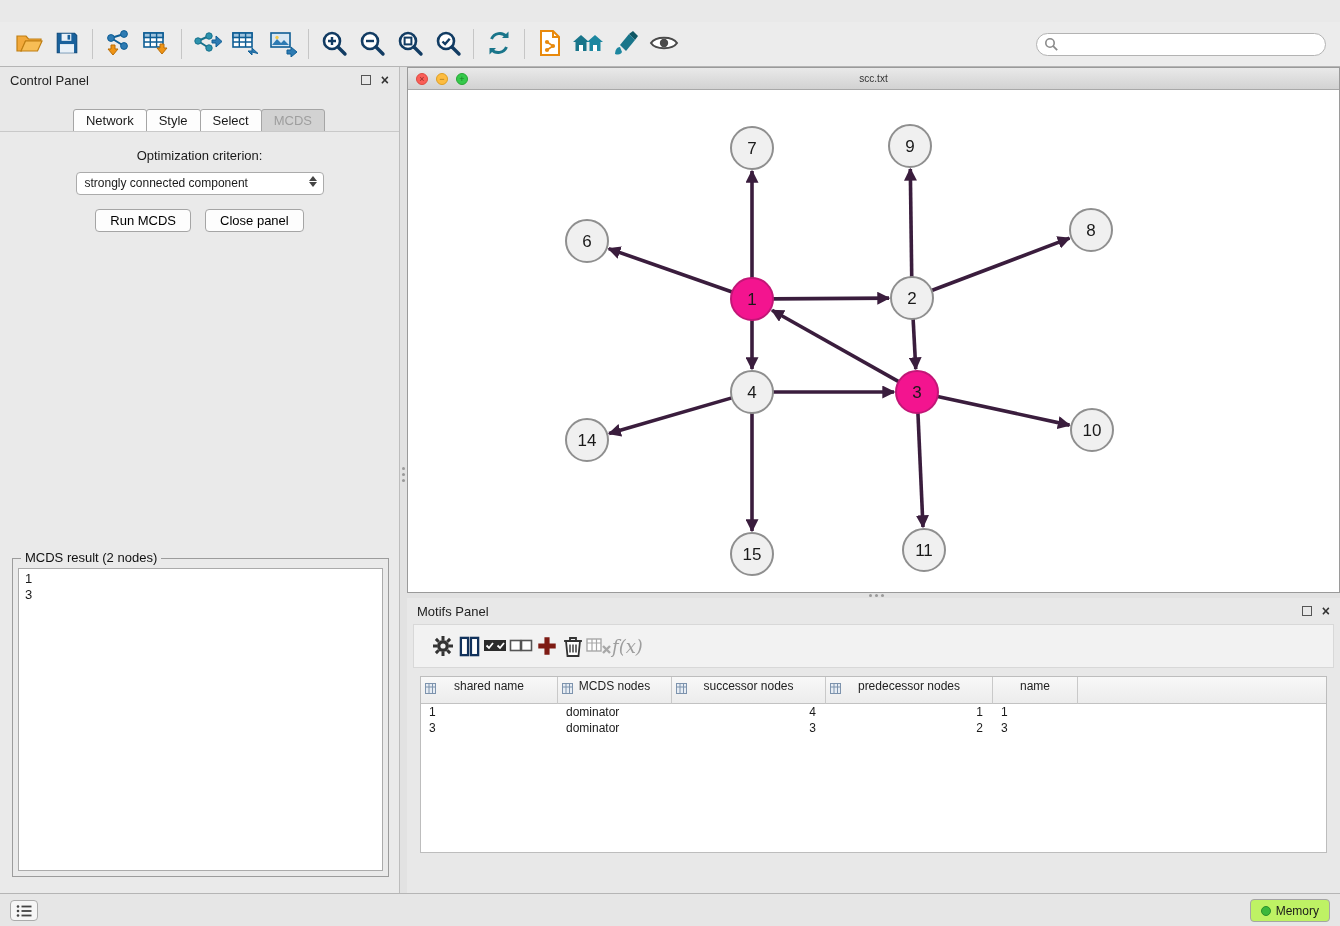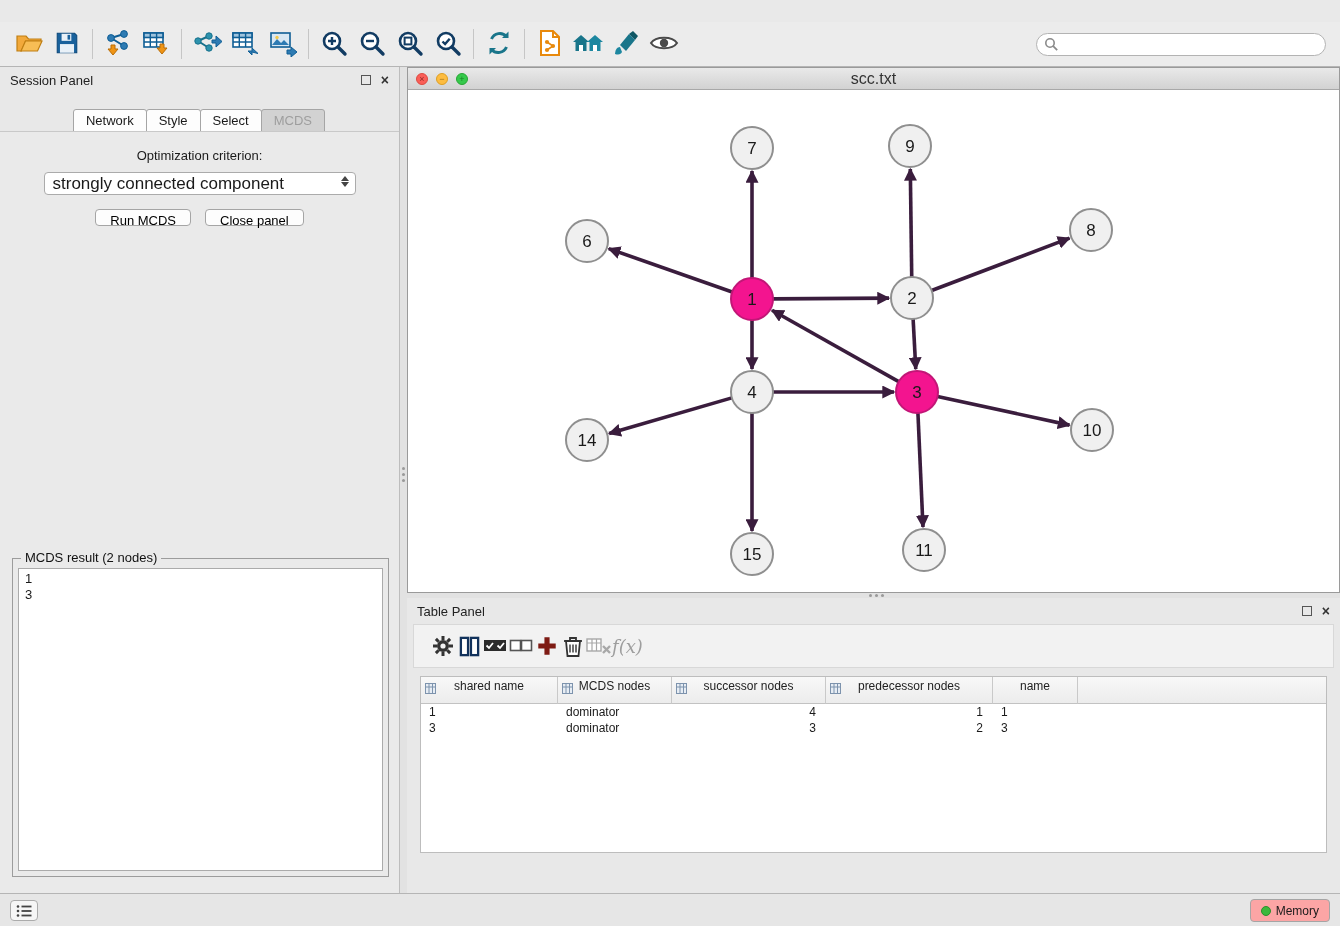--- a/index.html
+++ b/index.html
@@ -24,45 +24,45 @@
   .panel-header .spacer { flex:1; }
   .win-float { width:10px; height:10px; border:1.5px solid #555; margin-right:10px; }
   .win-close { font-size:14px; color:#333; font-weight:bold; line-height:10px; }
 
   .tabs-row { display:flex; justify-content:center; margin-top:16px; }
   .tab { border:1px solid #a5a5a5; background:#fdfdfd; padding:3px 12px; font-size:13px; margin-left:-1px; border-radius:3px 3px 0 0; }
   .tab.active { background:#d2d2d2; color:#9e9e9e; }
 
   .cp-content { position:absolute; top:64px; left:0; right:0; bottom:0; border-top:1px solid #c9c9c9; background:#eaeaea; }
   .opt-label { text-align:center; margin-top:16px; font-size:13px; }
-  .select-box { position:relative; width:312px; height:23px; margin:9px auto 0; background:#fff; border:1px solid #ababab; border-radius:4px; padding:0 24px 0 8px; line-height:21px; font-size:17px; }
+  .select-box { position:relative; width:248px; height:23px; margin:9px auto 0; background:#fff; border:1px solid #ababab; border-radius:4px; padding:0 24px 0 8px; line-height:21px; font-size:12px; }
   .select-arrows { position:absolute; right:6px; top:3px; display:flex; flex-direction:column; gap:1px; }
   .select-arrows i { width:0; height:0; border-left:4px solid transparent; border-right:4px solid transparent; }
   .select-arrows i.up { border-bottom:5px solid #444; }
   .select-arrows i.dn { border-top:5px solid #444; }
   .btn-row { display:flex; justify-content:center; gap:14px; margin-top:14px; }
-  .aqua-btn { background:#fdfdfd; border:1px solid #a5a5a5; border-radius:4px; height:17px; padding:0 14px; font-size:13px; line-height:21px; }
+  .aqua-btn { background:#fdfdfd; border:1px solid #a5a5a5; border-radius:4px; height:23px; padding:0 14px; font-size:13px; line-height:21px; }
 
   .result-box { position:absolute; left:12px; right:10px; top:426px; bottom:16px; border:1px solid #9c9c9c; }
   .result-legend { position:absolute; top:-9px; left:8px; background:#eaeaea; padding:0 4px; font-size:13px; color:#111; }
   .result-list { position:absolute; left:5px; right:5px; top:9px; bottom:5px; background:#fff; border:1px solid #ababab; padding:2px 6px; font-size:13px; line-height:16px; overflow:hidden; }
 
   
   .v-split { position:absolute; top:67px; left:400px; width:7px; height:826px; background:#e2e2e2; }
   .v-split .grip { position:absolute; left:2px; top:400px; width:3px; height:3px; border-radius:50%; background:#9a9a9a; box-shadow:0 6px 0 #9a9a9a, 0 12px 0 #9a9a9a; }
 
   
   .net-window { position:absolute; left:407px; top:67px; width:933px; height:526px; border:1px solid #9a9a9a; background:#fff; }
   .net-titlebar { height:22px; background:linear-gradient(#e9e9e9,#d2d2d2); border-bottom:1px solid #a8a8a8; position:relative; display:flex; align-items:center; padding:0 8px; }
   .traffic { display:flex; gap:8px; }
   .light { width:12px; height:12px; border-radius:50%; font-size:9px; line-height:11px; text-align:center; color:rgba(60,0,0,.55); }
   .light.red { background:#fa5e57; border:1px solid #dd4a41; }
   .light.yellow { background:#fdbc40; border:1px solid #de9f23; color:rgba(90,60,0,.6); }
   .light.green { background:#35c94b; border:1px solid #27a634; color:rgba(0,70,0,.55); }
-  .net-title { position:absolute; left:0; right:0; text-align:center; font-size:16px; color:#333; }
+  .net-title { position:absolute; left:0; right:0; text-align:center; font-size:10px; color:#333; }
   .net-canvas { position:absolute; top:22px; left:0; right:0; bottom:0; background:#fff; }
   .net-canvas svg { position:absolute; inset:0; }
   .net-canvas text { font-family:"Liberation Sans",sans-serif; }
 
   
   .h-split { position:absolute; left:407px; top:593px; width:933px; height:5px; background:#e2e2e2; }
   .h-split .grip { position:absolute; left:462px; top:1px; width:3px; height:3px; border-radius:50%; background:#9a9a9a; box-shadow:6px 0 0 #9a9a9a, 12px 0 0 #9a9a9a; }
 
   
   .table-panel { position:absolute; left:407px; top:598px; width:933px; height:295px; background:#e8e8e8; }
@@ -78,21 +78,21 @@
   .tbl-row > div { height:16px; line-height:16px; font-size:12px; padding:0 8px; white-space:nowrap; overflow:hidden; }
   .tbl-row > div:nth-child(3), .tbl-row > div:nth-child(4) { text-align:right; padding-right:10px; }
 
   .tp-tabs { position:absolute; bottom:6px; left:0; right:0; display:flex; justify-content:center; }
   .tp-tab { border:1px solid #9f9f9f; background:#fdfdfd; padding:3px 12px; font-size:13px; margin-left:-1px; border-radius:3px; }
   .tp-tab.active { background:#c9c9c9; color:#919191; }
 
   
   .statusbar { position:absolute; left:0; right:0; bottom:0; height:33px; background:#e6e6e6; border-top:1px solid #b5b5b5; }
   .status-left-btn { position:absolute; left:10px; top:6px; width:28px; height:21px; background:#f6f6f6; border:1px solid #ababab; border-radius:4px; display:flex; align-items:center; justify-content:center; }
-  .memory-btn { position:absolute; right:10px; top:5px; height:23px; background:#fca5a5; border:1px solid #a5a5a5; border-radius:4px; display:flex; align-items:center; gap:5px; padding:0 10px; font-size:12px; }
+  .memory-btn { position:absolute; right:10px; top:5px; height:23px; background:#bef264; border:1px solid #a5a5a5; border-radius:4px; display:flex; align-items:center; gap:5px; padding:0 10px; font-size:12px; }
   .mem-dot { width:10px; height:10px; border-radius:50%; background:#3cb83c; border:1px solid #2c8f2c; }
 </style>
 </head>
 <body>
 
 <div class="app">
 
 
   <div class="toolbar">
     <div class="tb-btn">
@@ -261,21 +261,21 @@
             <circle cx="6" cy="6" r="4.2" fill="none" stroke="#8a8a8a" stroke-width="1.6"></circle>
             <path d="M9.2 9.2l4 4" stroke="#8a8a8a" stroke-width="1.8"></path>
           </svg>
       </span>
       <input class="search-input" placeholder="" style="">
     </div>
   </div>
 
   <div class="control-panel">
     <div class="panel-header">
-      <span>Session Panel</span>
+      <span>Control Panel</span>
       <span class="spacer"></span>
       <span class="win-float"></span>
       <span class="win-close">×</span>
     </div>
     <div class="tabs-row">
       <div class="tab">Network</div>
       <div class="tab">Style</div>
       <div class="tab">Select</div>
       <div class="tab active">MCDS</div>
     </div>
@@ -390,21 +390,21 @@
       </svg>
     </div>
   </div>
 
   <div class="h-split">
       <div class="grip"></div>
     </div>
 
   <div class="table-panel">
     <div class="panel-header">
-      <span>Table Panel</span>
+      <span>Motifs Panel</span>
       <span class="spacer"></span>
       <span class="win-float"></span>
       <span class="win-close">×</span>
     </div>
     <div class="tp-toolbar">
       <span class="tp-icon">
         <svg width="24" height="24" viewBox="0 0 24 24">
             <g stroke="#333" stroke-width="3">
               <path d="M12 2v4M12 18v4M2 12h4M18 12h4M4.9 4.9l2.8 2.8M16.3 16.3l2.8 2.8M19.1 4.9l-2.8 2.8M7.7 16.3l-2.8 2.8"></path>
             </g>

